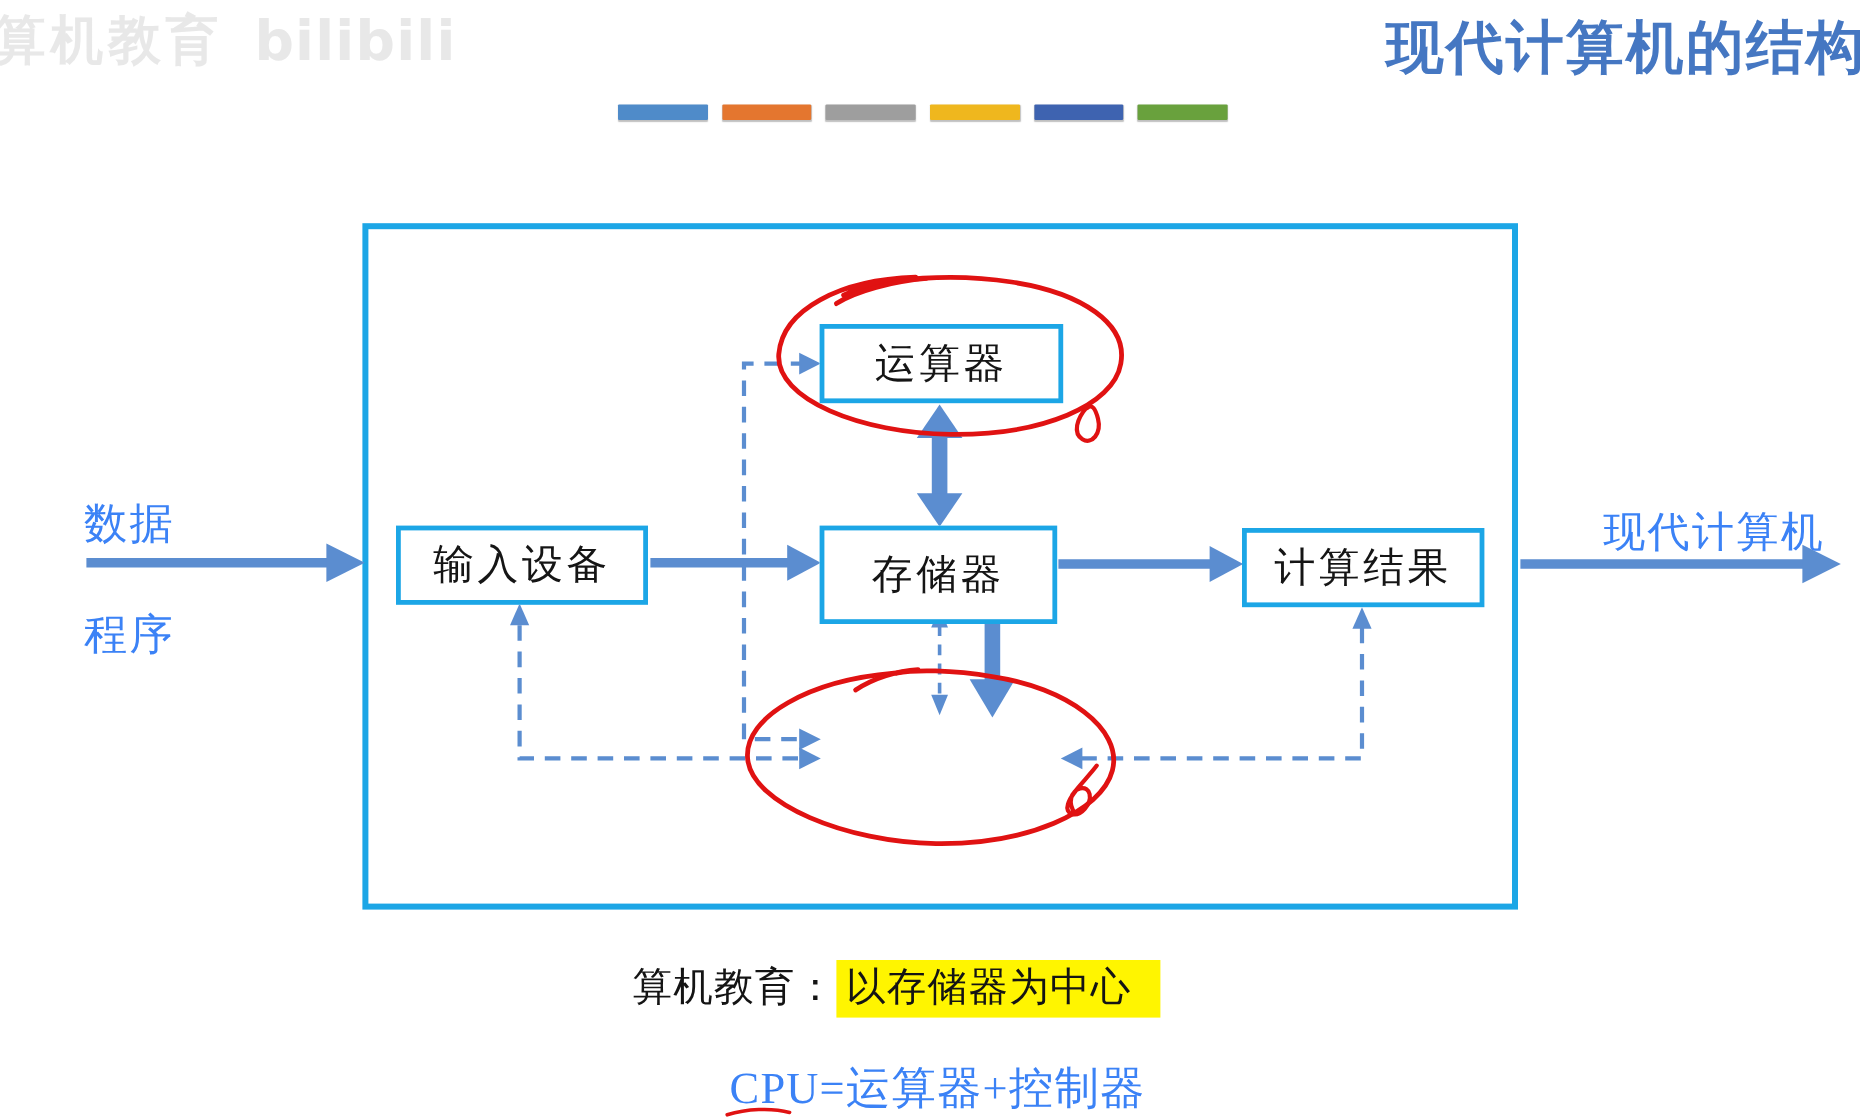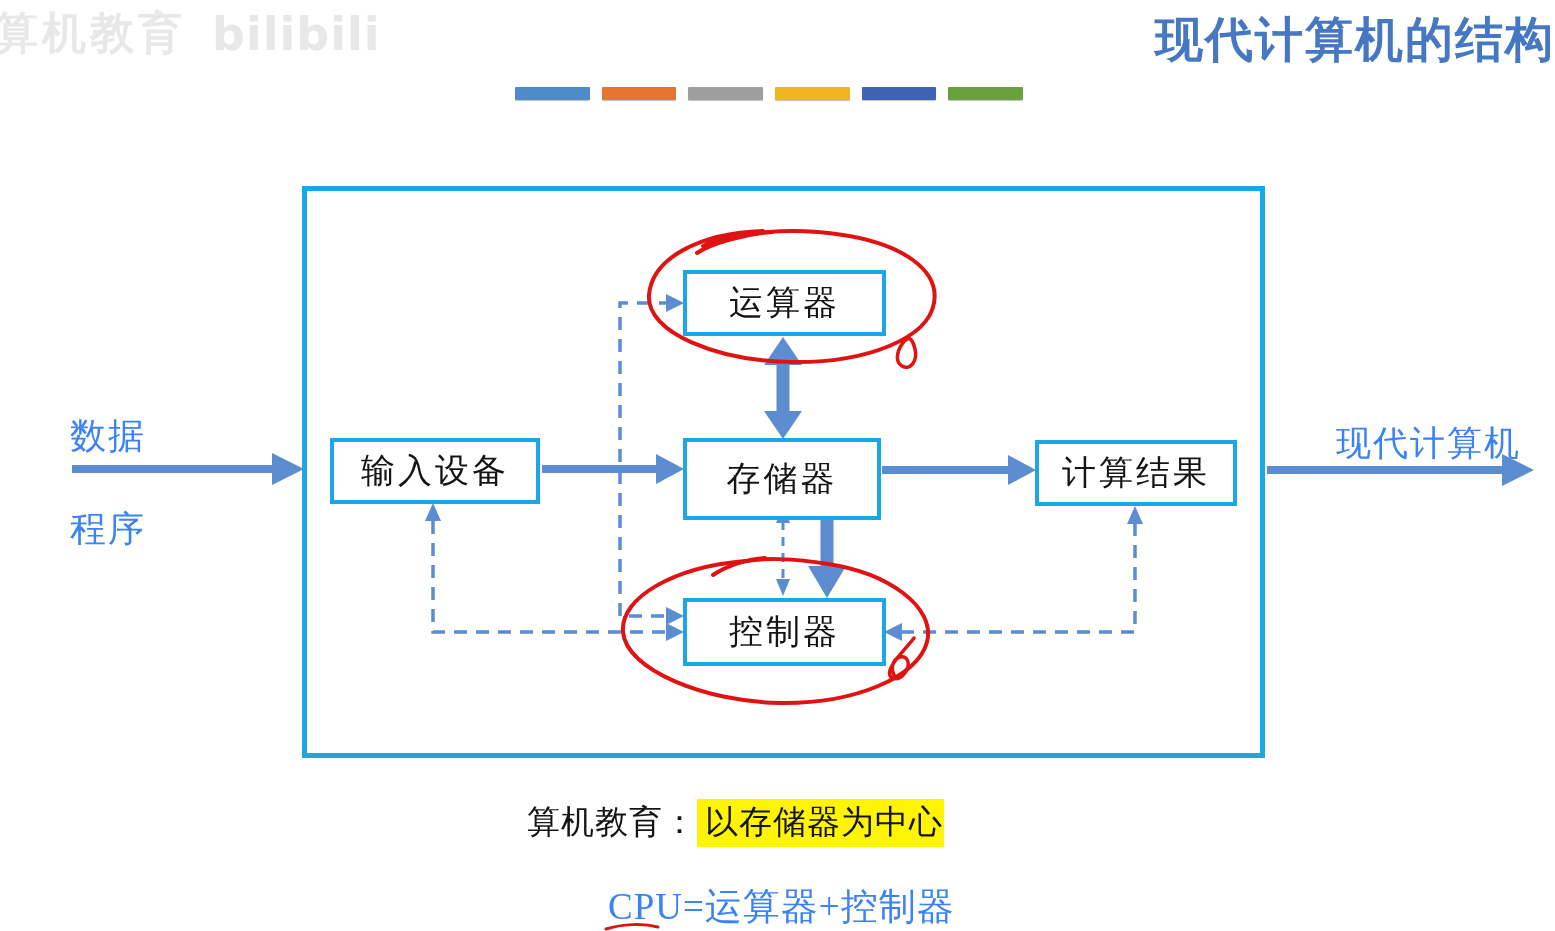--- a/index.html
+++ b/index.html
@@ -38,21 +38,21 @@
   .node-memory    {left:683px;top:438px;width:198px;height:82px;}
   .node-output    {left:1035px;top:440px;width:202px;height:66px;}
   .node-controller{left:683px;top:598px;width:203px;height:68px;}
   
   .side-label{position:absolute;font-size:36px;color:#3b82f6;letter-spacing:2px;}
   .lbl-data   {left:70px;top:412px;}
   .lbl-program{left:70px;top:505px;}
   .lbl-result {left:1336px;top:420px;font-size:35px;}
   
   .footer-line1{position:absolute;left:527px;top:800px;font-size:33px;color:#141414;letter-spacing:1px;}
-  .footer-line1 .hl{background:var(--highlight-yellow);padding:5px 1px 7px 8px;}
+  .footer-line1 .hl{background:var(--highlight-yellow);padding:5px 24px 7px 8px;}
   .footer-line2{position:absolute;left:608px;top:882px;font-size:37px;color:#3b82f6;letter-spacing:1px;}
   
   svg.overlay{position:absolute;left:0;top:0;z-index:2;pointer-events:none;}
   svg .ln {stroke:var(--arrow-blue);}
   svg .hd {fill:var(--arrow-blue);stroke:none;}
   svg .dln{stroke:var(--arrow-blue);fill:none;stroke-width:3.5;stroke-dasharray:13 9;}
   svg .dln2{stroke:var(--arrow-blue);fill:none;stroke-width:3;stroke-dasharray:9 7;}
   svg .red{stroke:var(--annotation-red);fill:none;stroke-width:4;stroke-linecap:round;stroke-linejoin:round;}
 </style>
 </head>
@@ -74,21 +74,20 @@
       <span style="background: rgb(62, 99, 176);"></span>
       <span style="background: rgb(105, 161, 61);"></span>
     </div>
 
   <div class="outer-box"></div>
 
   <div class="node node-alu">运算器</div>
   <div class="node node-input">输入设备</div>
   <div class="node node-memory">存储器</div>
   <div class="node node-output">计算结果</div>
-  <div class="node node-controller">控制器</div>
 
   <div class="side-label lbl-data">数据</div>
   <div class="side-label lbl-program">程序</div>
   <div class="side-label lbl-result">现代计算机</div>
 
   <svg class="overlay" width="1555" height="931" viewBox="0 0 1555 931">
 
     <g>
       <line class="ln" x1="72" y1="469" x2="274" y2="469" stroke-width="8"></line>
       <polygon class="hd" points="272,453 304,469 272,485"></polygon>

